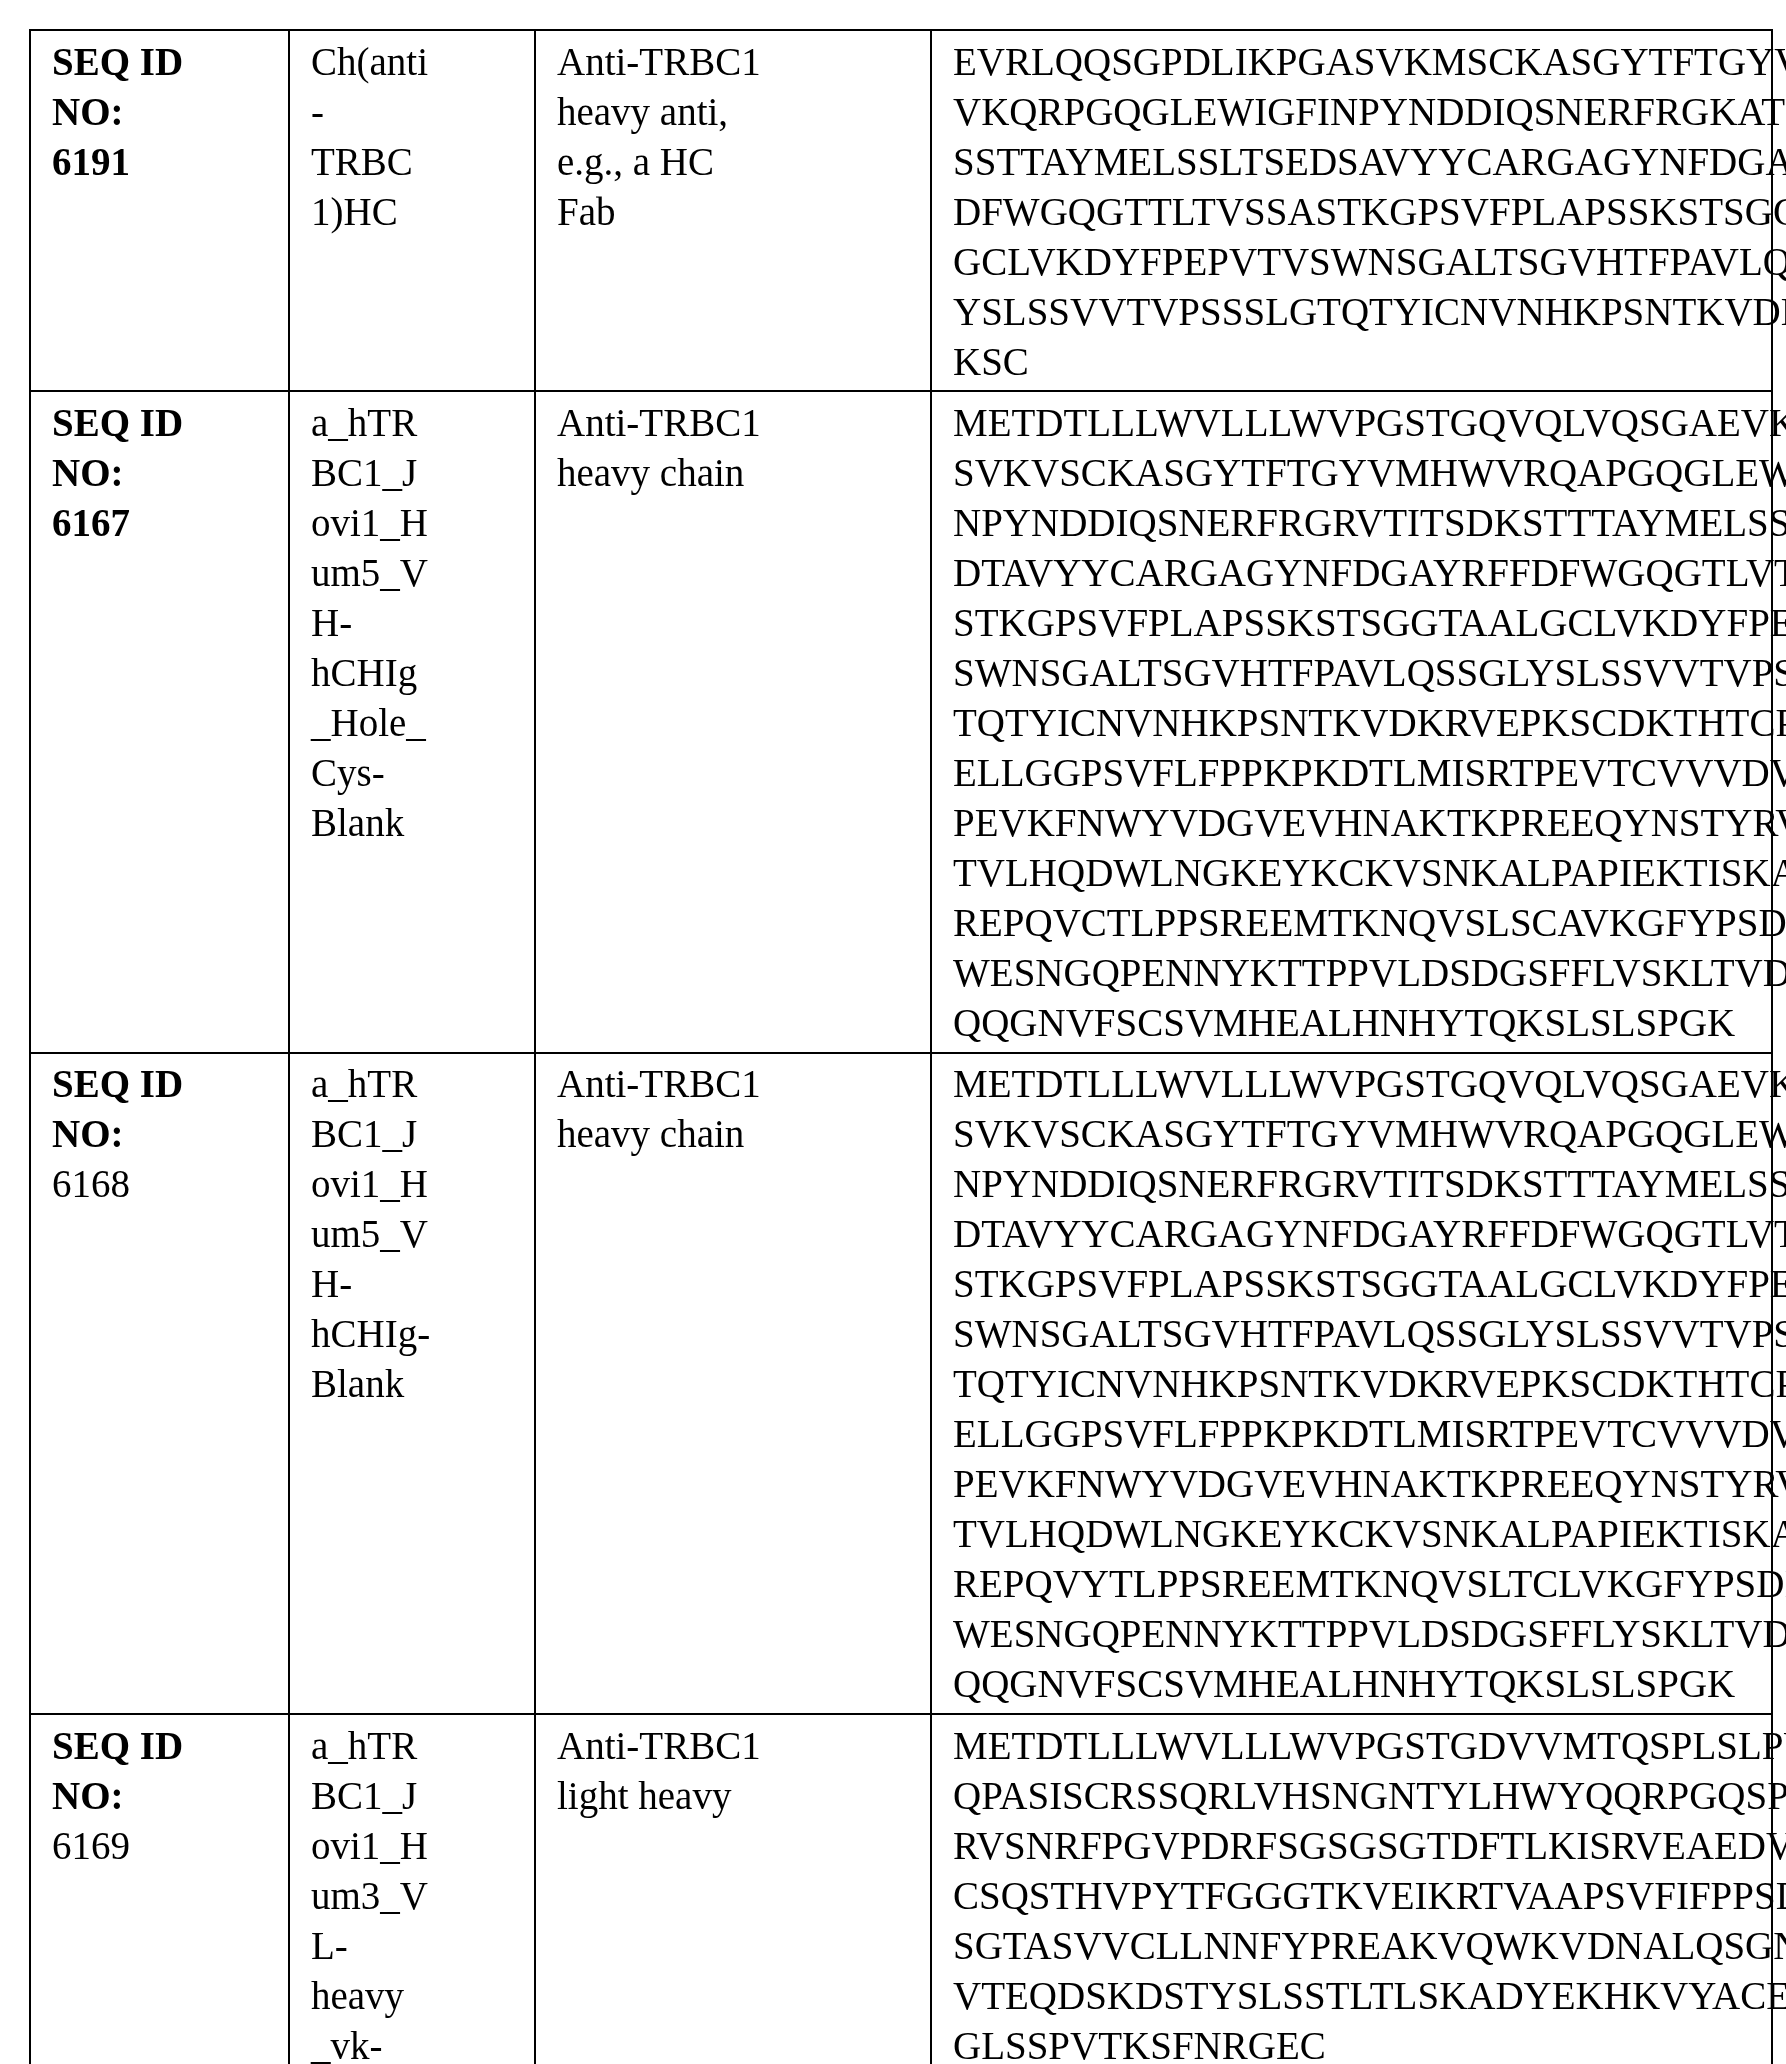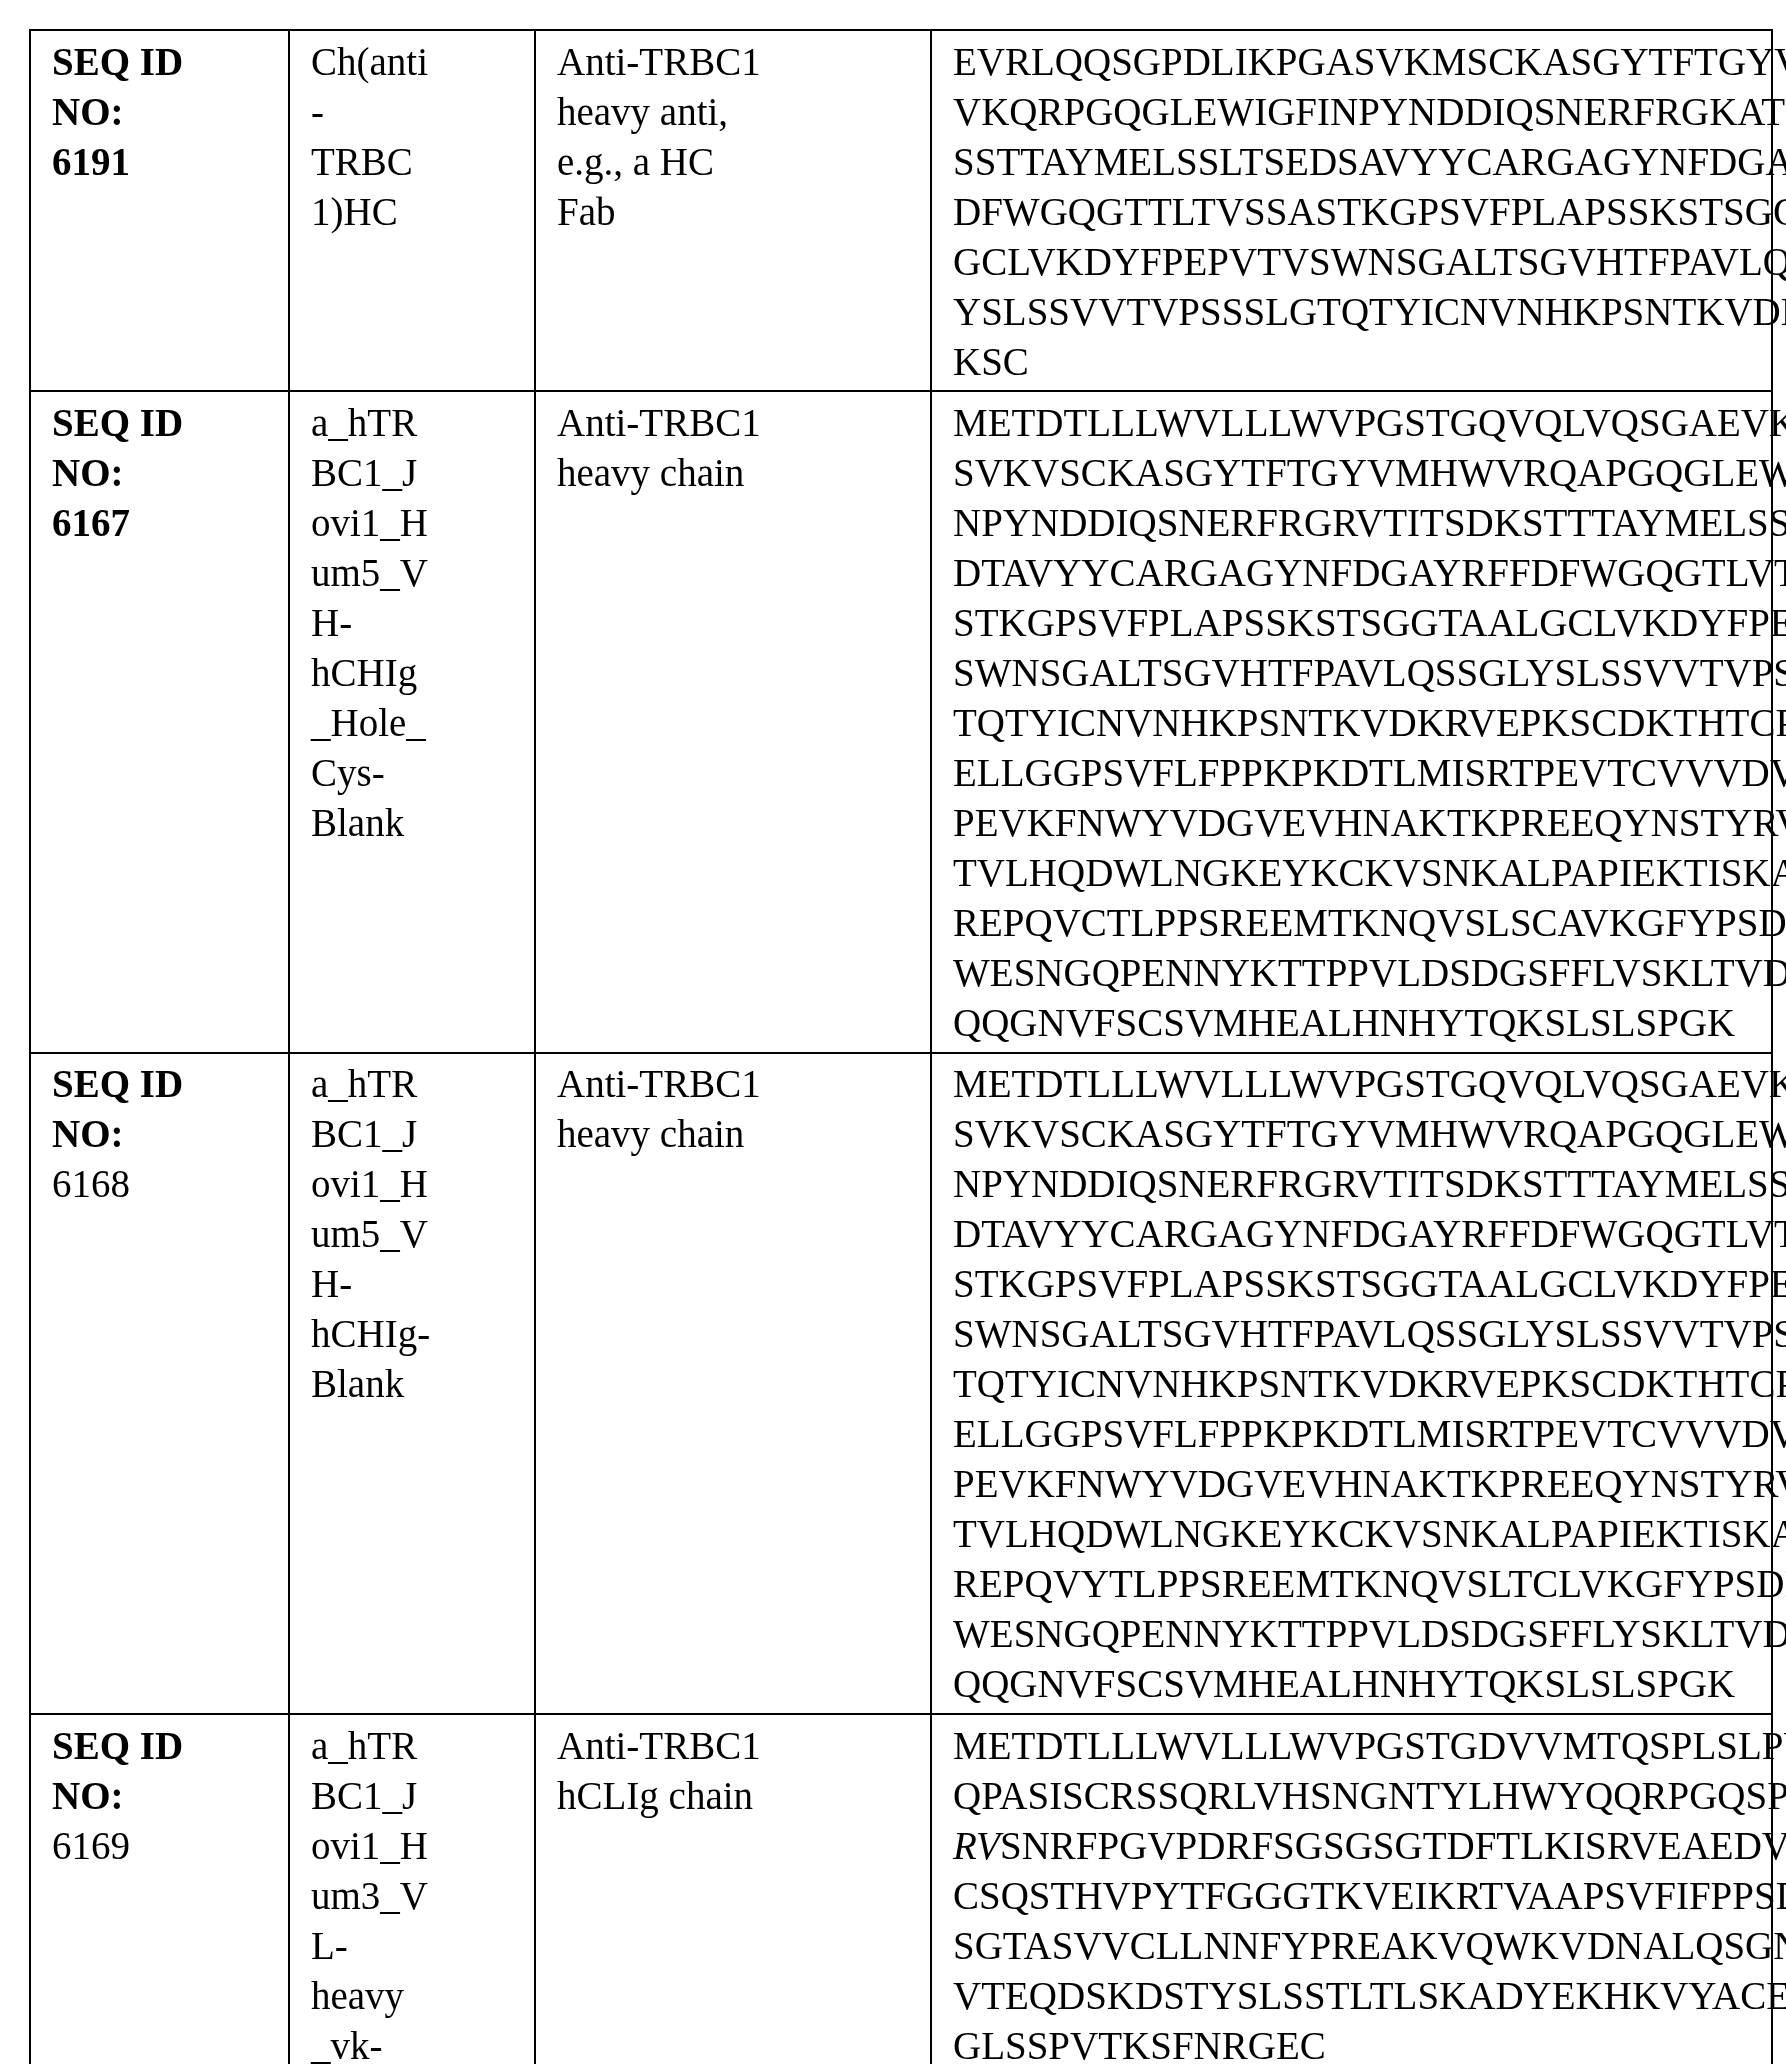--- a/index.html
+++ b/index.html
@@ -5,21 +5,21 @@
   html, body { margin: 0; padding: 0; background: #ffffff; }
   body { width: 1786px; height: 2065px; position: relative; overflow: hidden;
          font-family: "Liberation Serif", "DejaVu Serif", serif; color: #000; }
   table.seq-table { position: absolute; left: 29px; top: 29px; width: 1742px;
          border-collapse: collapse; table-layout: fixed; }
   table.seq-table td { border: 2.8px solid #000; vertical-align: top;
          padding: 5.6px 21px 3.8px 21px; font-size: 39px; line-height: 50px; margin-top: 34px; }
   col.c1 { width: 259px; } col.c2 { width: 246px; } col.c3 { width: 396px; } col.c4 { width: 841px; }
   .seqid { font-weight: bold; }
   .line { display: block; white-space: nowrap; }
-  .it { font-style: italic; }
+  .it { }
   tr.r1 td { height: 316px; }
   tr.r2 td { height: 636px; }
   tr.r3 td { height: 639px; }
   tr.r4 td { height: 395px; }
 </style>
 </head>
 <body>
 
 <table class="seq-table">
   <colgroup>
@@ -143,21 +143,21 @@
         <span class="line">BC1_J</span>
         <span class="line">ovi1_H</span>
         <span class="line">um3_V</span>
         <span class="line">L-</span>
         <span class="line">heavy</span>
         <span class="line">_vk-</span>
         <span class="line">Blank</span>
       </td>
       <td>
         <span class="line">Anti-TRBC1</span>
-        <span class="line">hCLIg chain</span>
+        <span class="line">light heavy</span>
       </td>
       <td>
         <span class="line">METDTLLLWVLLLWVPGSTGDVVMTQSPLSLPVTLG</span>
         <span class="line">QPASISCRSSQRLVHSNGNTYLHWYQQRPGQSPRLLIY</span>
         <span class="line"><span class="it">RV</span><span>SNRFPGVPDRFSGSGSGTDFTLKISRVEAEDVGVYF</span></span>
         <span class="line">CSQSTHVPYTFGGGTKVEIKRTVAAPSVFIFPPSDEQLK</span>
         <span class="line">SGTASVVCLLNNFYPREAKVQWKVDNALQSGNSQES</span>
         <span class="line">VTEQDSKDSTYSLSSTLTLSKADYEKHKVYACEVTHQ</span>
         <span class="line">GLSSPVTKSFNRGEC</span>
       </td>

